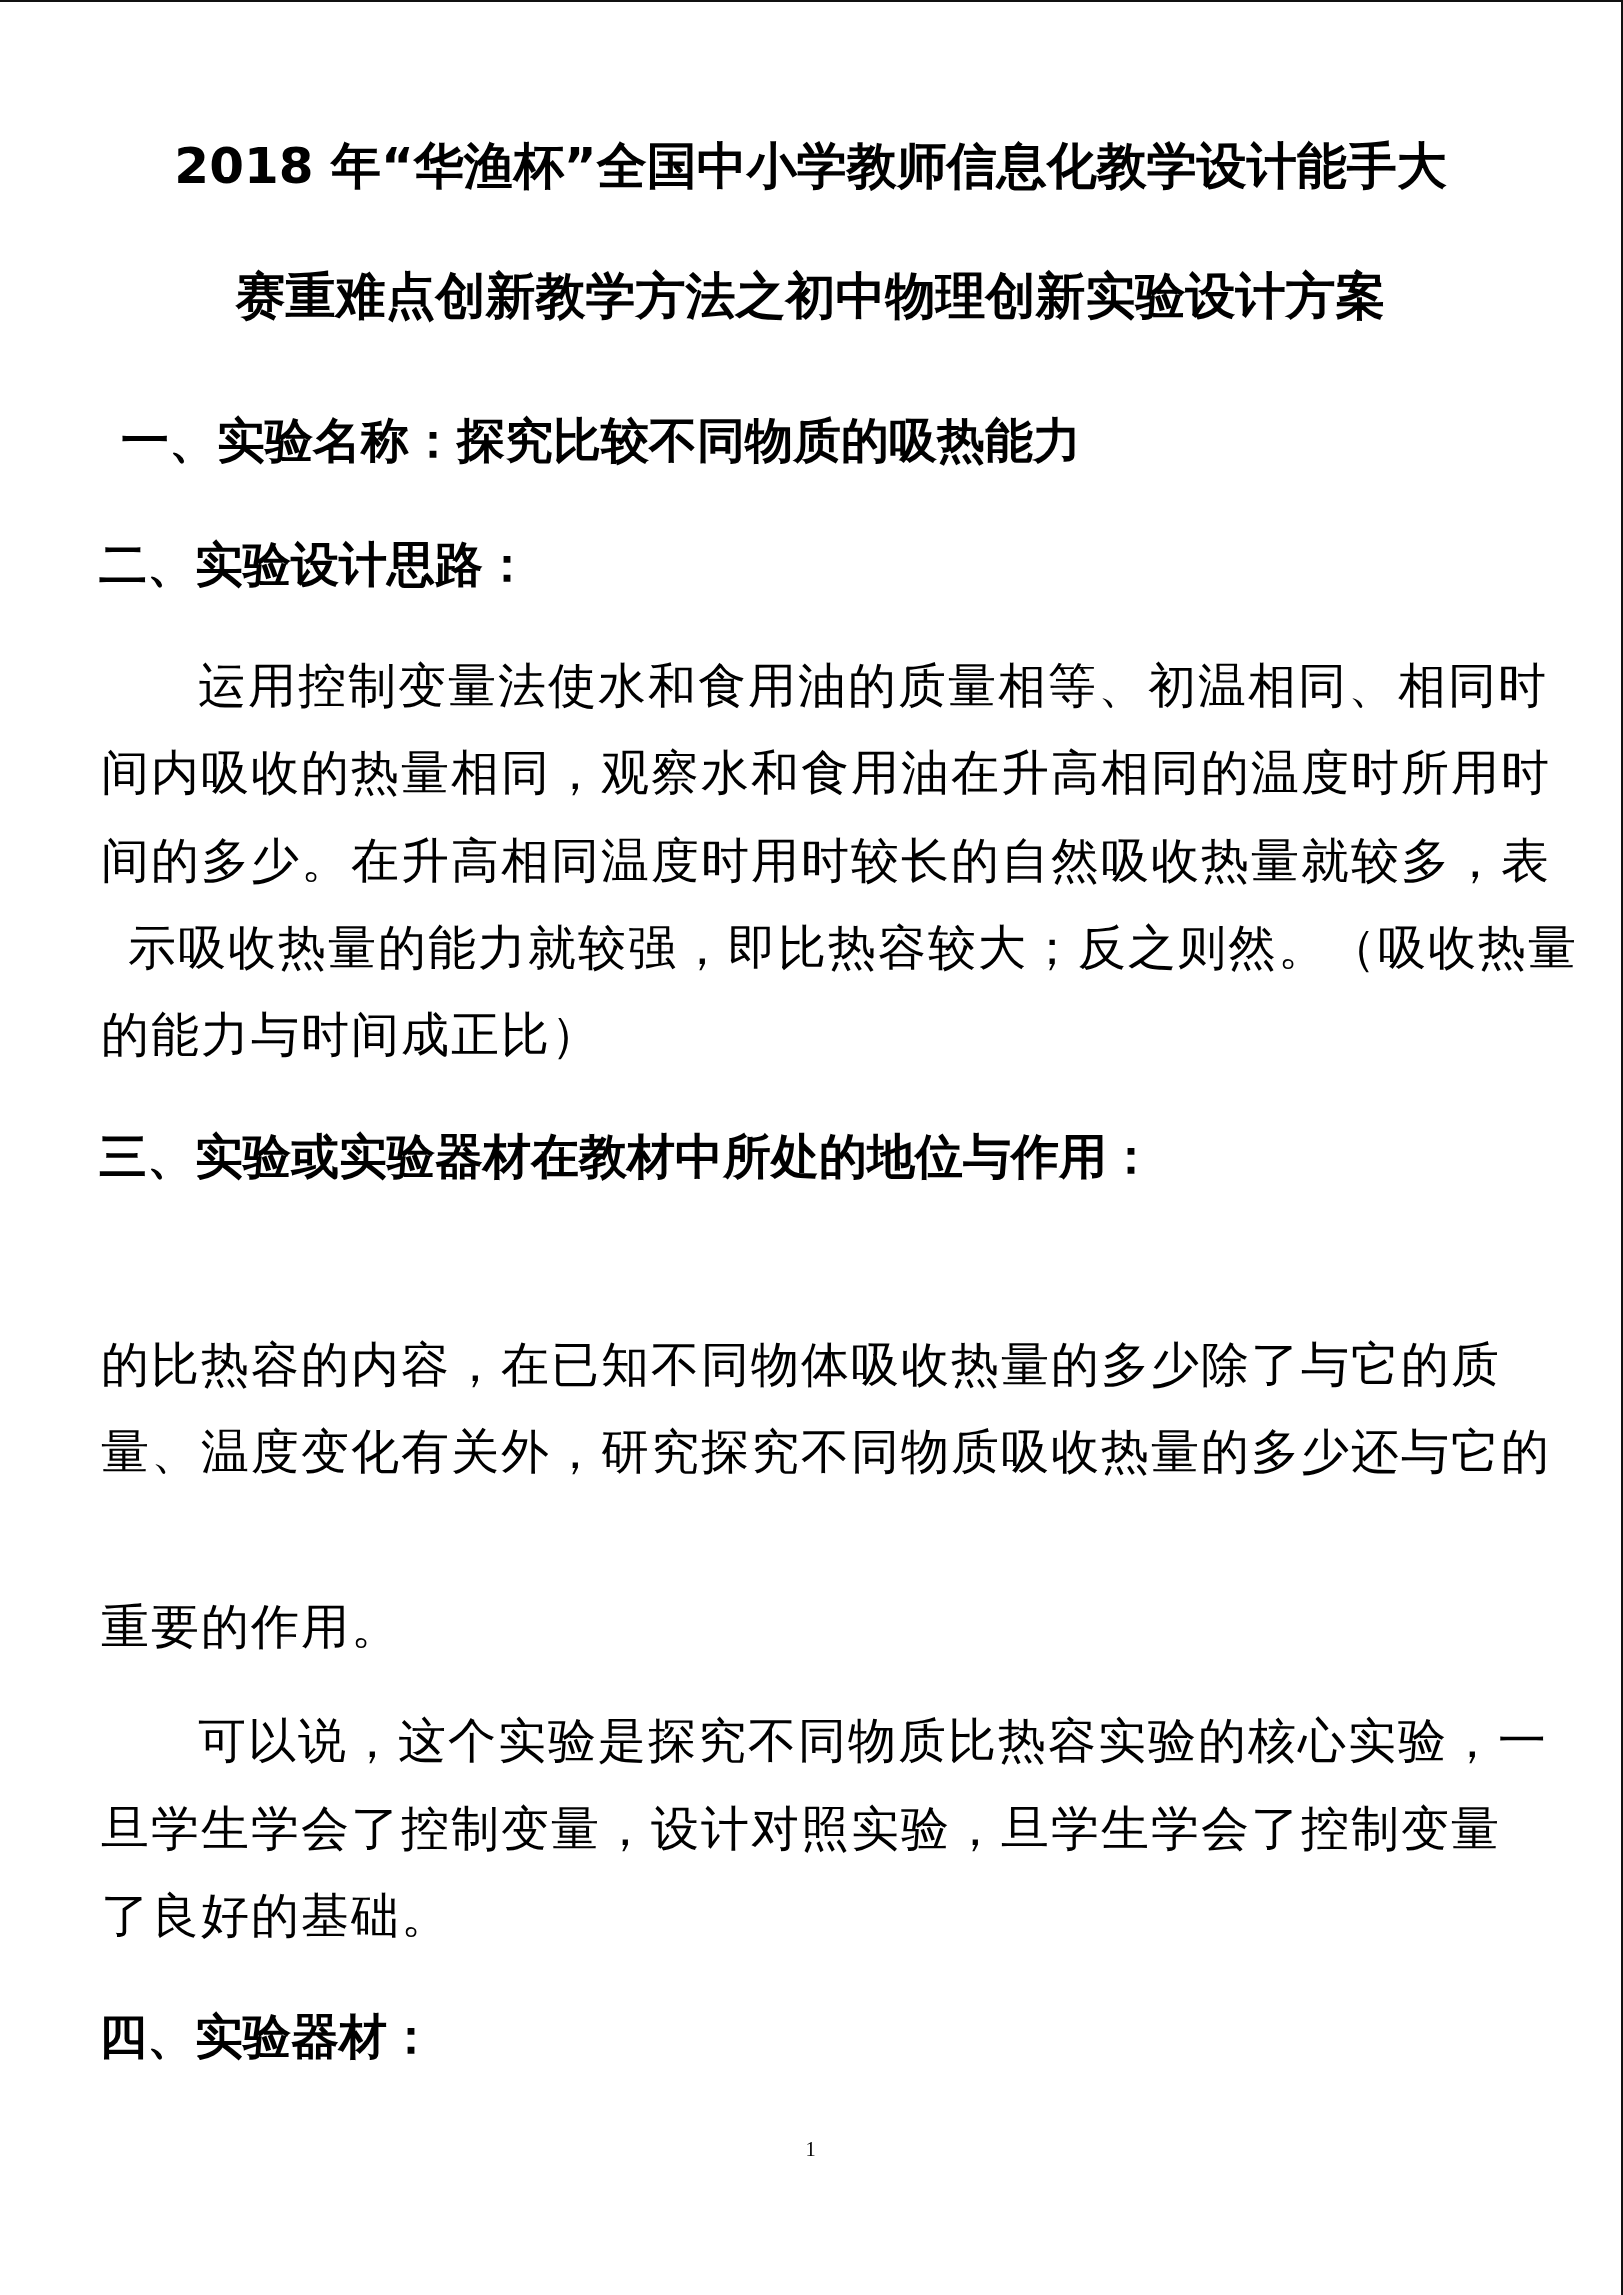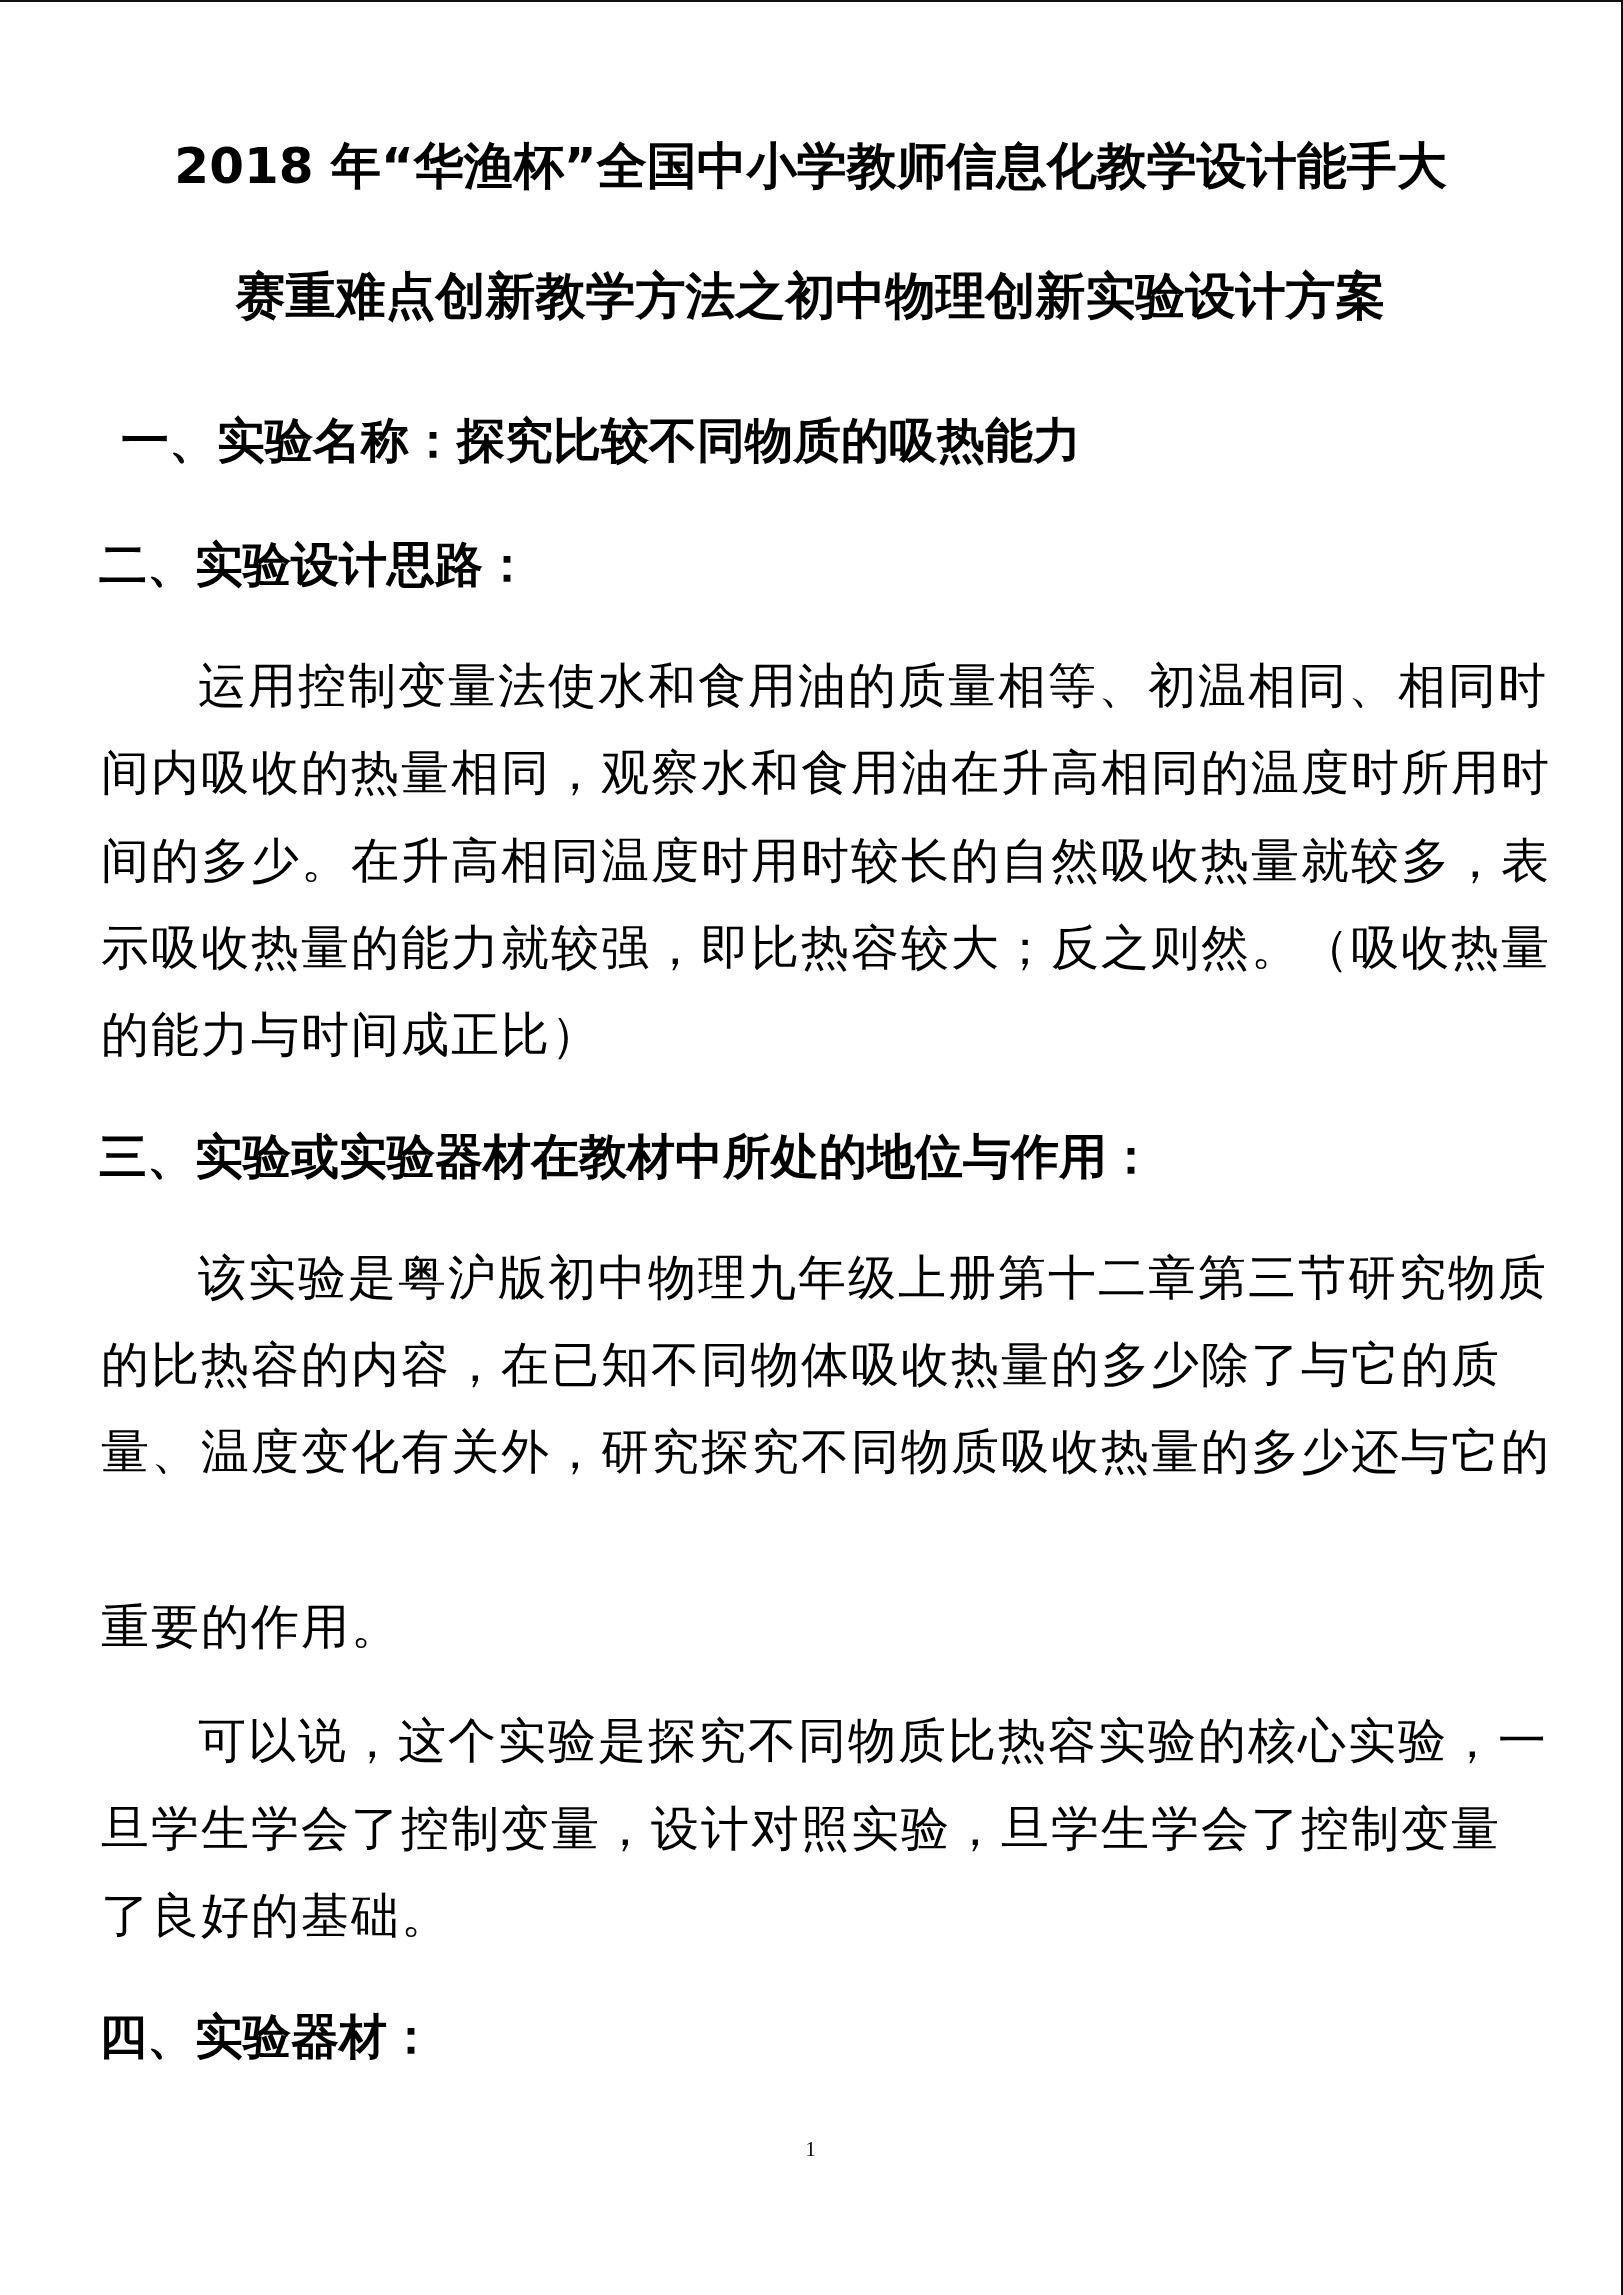--- a/index.html
+++ b/index.html
@@ -73,25 +73,24 @@
 
   <div class="line title" style="top:130px;">2018 年“华渔杯”全国中小学教师信息化教学设计能手大</div>
   <div class="line title" style="top:260px;">赛重难点创新教学方法之初中物理创新实验设计方案</div>
 
   <div class="line heading" style="top:408px;margin-left:22px;">一、实验名称：探究比较不同物质的吸热能力</div>
 
   <div class="line heading" style="top:532px;">二、实验设计思路：</div>
   <div class="line body-line indent" style="top:653px;">运用控制变量法使水和食用油的质量相等、初温相同、相同时</div>
   <div class="line body-line" style="top:740px;">间内吸收的热量相同，观察水和食用油在升高相同的温度时所用时</div>
   <div class="line body-line" style="top:828px;">间的多少。在升高相同温度时用时较长的自然吸收热量就较多，表</div>
-  <div class="line body-line" style="top:915px;">示吸收热量的能力就较强，即比热容较大；反之则然。（吸收热量</div>
+  <div class="line body-line" style="top:915px;margin-left:27px;">示吸收热量的能力就较强，即比热容较大；反之则然。（吸收热量</div>
   <div class="line body-line" style="top:1002px;">的能力与时间成正比）</div>
 
   <div class="line heading" style="top:1124px;">三、实验或实验器材在教材中所处的地位与作用：</div>
-  <div class="line body-line indent" style="top:1245px;">该实验是粤沪版初中物理九年级上册第十二章第三节研究物质</div>
   <div class="line body-line" style="top:1332px;">的比热容的内容，在已知不同物体吸收热量的多少除了与它的质</div>
   <div class="line body-line" style="top:1419px;">量、温度变化有关外，研究探究不同物质吸收热量的多少还与它的</div>
   <div class="line body-line" style="top:1594px;">重要的作用。</div>
 
   <div class="line body-line indent" style="top:1708px;">可以说，这个实验是探究不同物质比热容实验的核心实验，一</div>
   <div class="line body-line" style="top:1796px;">旦学生学会了控制变量，设计对照实验，旦学生学会了控制变量</div>
   <div class="line body-line" style="top:1883px;">了良好的基础。</div>
 
   <div class="line heading" style="top:2004px;">四、实验器材：</div>
 

